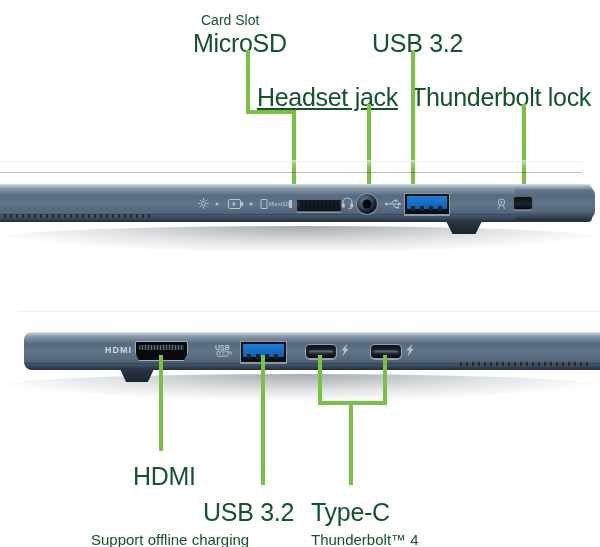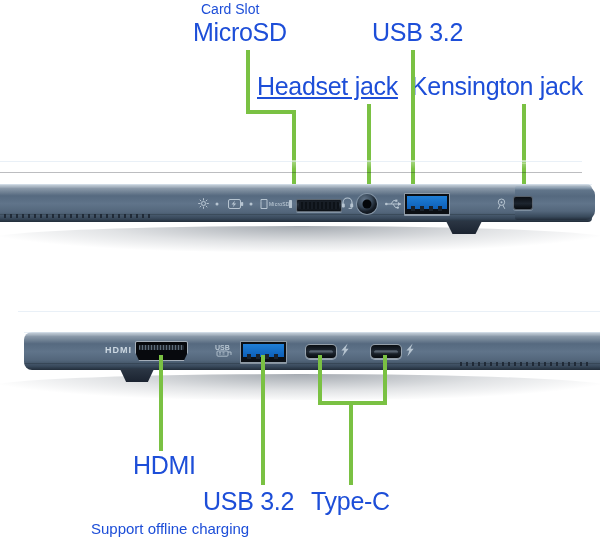--- a/index.html
+++ b/index.html
@@ -7,21 +7,21 @@
     width:600px;height:547px;
     background:#ffffff;
     font-family:"Liberation Sans", sans-serif;
     color:#1a1a1a;
     overflow:hidden;
     position:relative;
   }
   .stage{position:absolute;left:0;top:0;width:600px;height:547px;}
 
   
-  .lbl{position:absolute;white-space:nowrap;color:#1d4ed8;line-height:1;}
+  .lbl{position:absolute;white-space:nowrap;color:#14532d;line-height:1;margin-top:11px;}
   .lbl.big{font-size:25px;font-weight:400;letter-spacing:-0.3px;}
   .lbl.small{font-size:14px;font-weight:400;}
   .lbl.sub{font-size:15px;font-weight:400;}
 
   
   .ln{position:absolute;background:#7ac143;}
   .lnv{width:4px;}
   .lnh{height:4px;}
 
   
@@ -173,21 +173,21 @@
 
 <div class="stage">
 
   <div class="lbl small" style="left:201px;top:2px;">Card Slot</div>
   <div class="lbl big" style="left:193px;top:20px;">MicroSD</div>
 
   <div class="lbl big" style="left:372px;top:20px;">USB 3.2</div>
 
   <div class="lbl big" style="left:257px;top:74px;text-decoration:underline;">Headset jack</div>
 
-  <div class="lbl big" style="left:411px;top:74px;">Kensington jack</div>
+  <div class="lbl big" style="left:411px;top:74px;">Thunderbolt lock</div>
 
   <div class="ln lnv" style="left:246px;top:50px;height:64px;"></div>
   <div class="ln lnh" style="left:246px;top:110px;width:50px;"></div>
   <div class="ln lnv" style="left:292px;top:110px;height:93px;"></div>
 
   <div class="ln lnv" style="left:367px;top:104px;height:99px;"></div>
 
   <div class="ln lnv" style="left:411px;top:50px;height:153px;"></div>
 
   <div class="ln lnv" style="left:522px;top:104px;height:97px;"></div>
@@ -378,14 +378,15 @@
   <div class="ln lnv" style="left:383px;top:355px;height:50px;"></div>
   <div class="ln lnh" style="left:318px;top:401px;width:69px;"></div>
   <div class="ln lnv" style="left:349px;top:401px;height:84px;"></div>
 
   <div class="lbl big" style="left:133px;top:453px;">HDMI</div>
 
   <div class="lbl big" style="left:203px;top:489px;">USB 3.2</div>
   <div class="lbl sub" style="left:91px;top:521px;">Support offline charging</div>
 
   <div class="lbl big" style="left:311px;top:489px;">Type-C</div>
+  <div class="lbl sub" style="left:311px;top:521px;">Thunderbolt™ 4</div>
 
 </div>
 
 </body></html>

